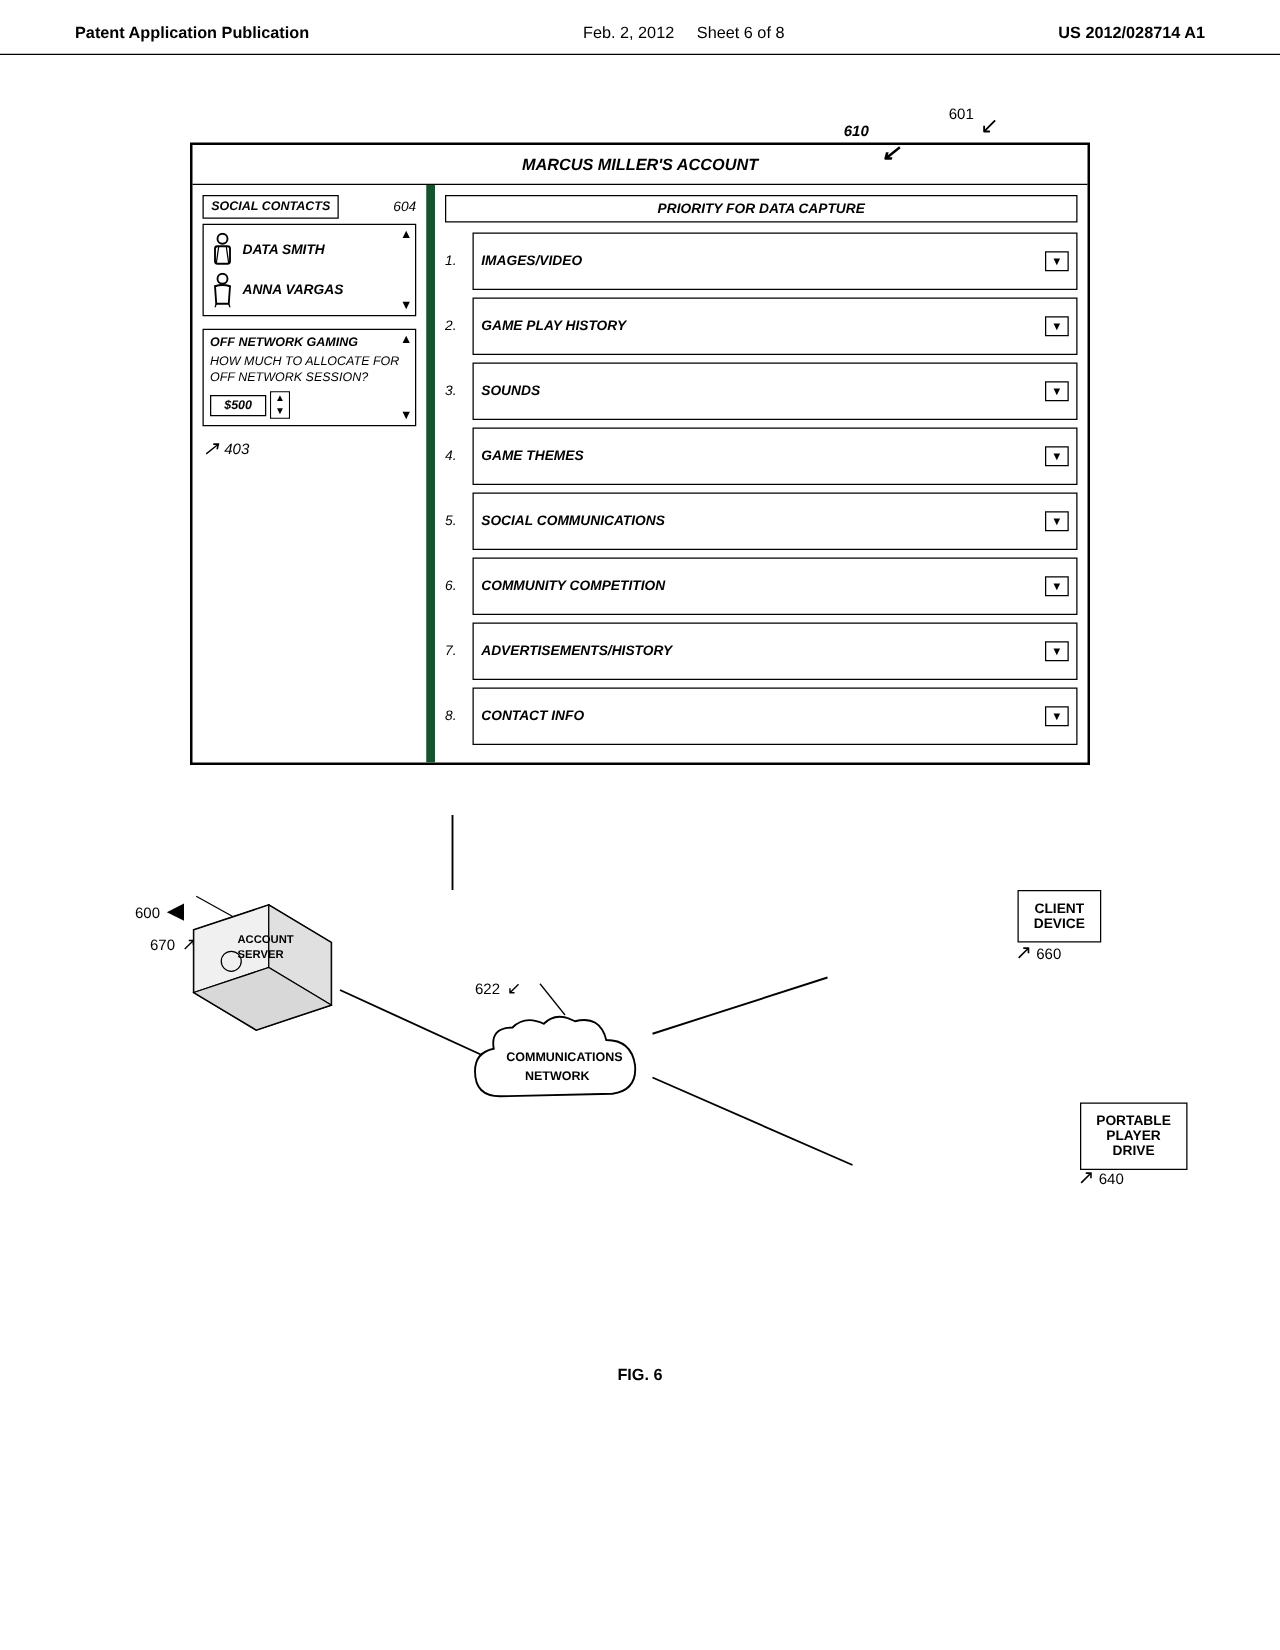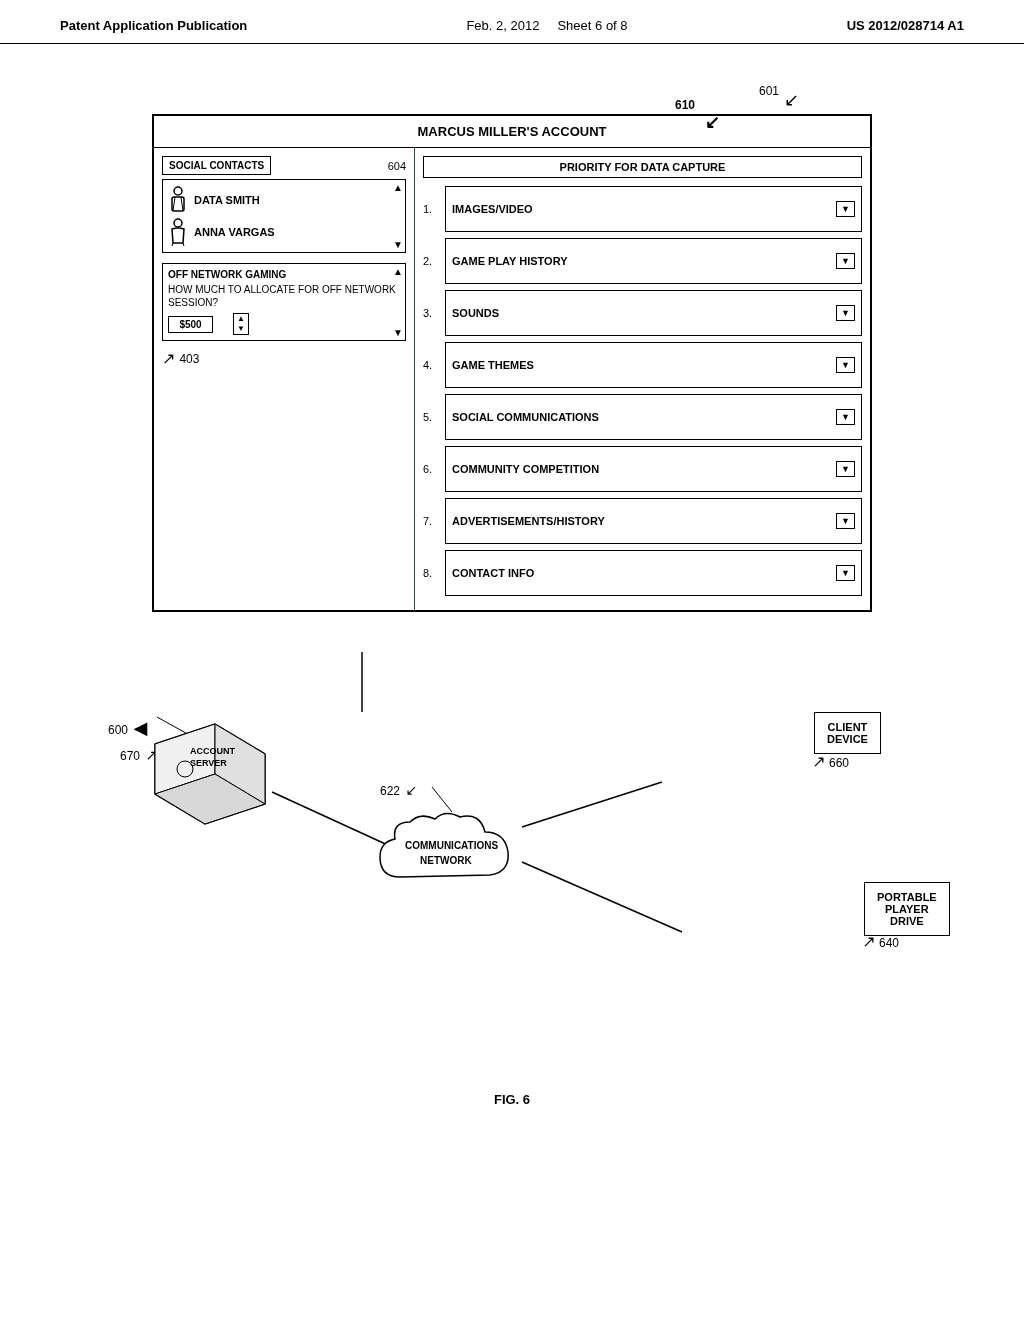--- a/index.html
+++ b/index.html
@@ -42,39 +42,40 @@
       position: relative;
     }
 
     
     .ui-box {
       border: 2px solid #000;
       width: 720px;
       margin: 16px auto 40px auto;
       position: relative;
       background: #fff;
+      font-style: italic;
     }
 
     .ui-box-title {
       text-align: center;
       font-size: 13px;
       font-weight: bold;
       padding: 8px;
       border-bottom: 1px solid #000;
     }
 
     .ui-box-inner {
       display: flex;
       padding: 0;
     }
 
     
     .left-panel {
-      width: 261px;
-      border-right: 1px solid #14532d;
+      width: 194px;
+      border-right: 7px solid #14532d;
       padding: 8px;
     }
 
     .social-contacts-header {
       display: flex;
       align-items: center;
       justify-content: space-between;
       margin-bottom: 4px;
     }
 
@@ -142,21 +143,21 @@
 
     .off-network-desc {
       font-size: 10px;
       line-height: 1.3;
       margin-bottom: 4px;
     }
 
     .allocate-row {
       display: flex;
       align-items: center;
-      gap: 20px;
+      gap: 3px;
     }
 
     .amount-input {
       border: 1px solid #000;
       padding: 2px 4px;
       font-size: 10px;
       font-weight: bold;
       width: 45px;
       text-align: center;
     }

